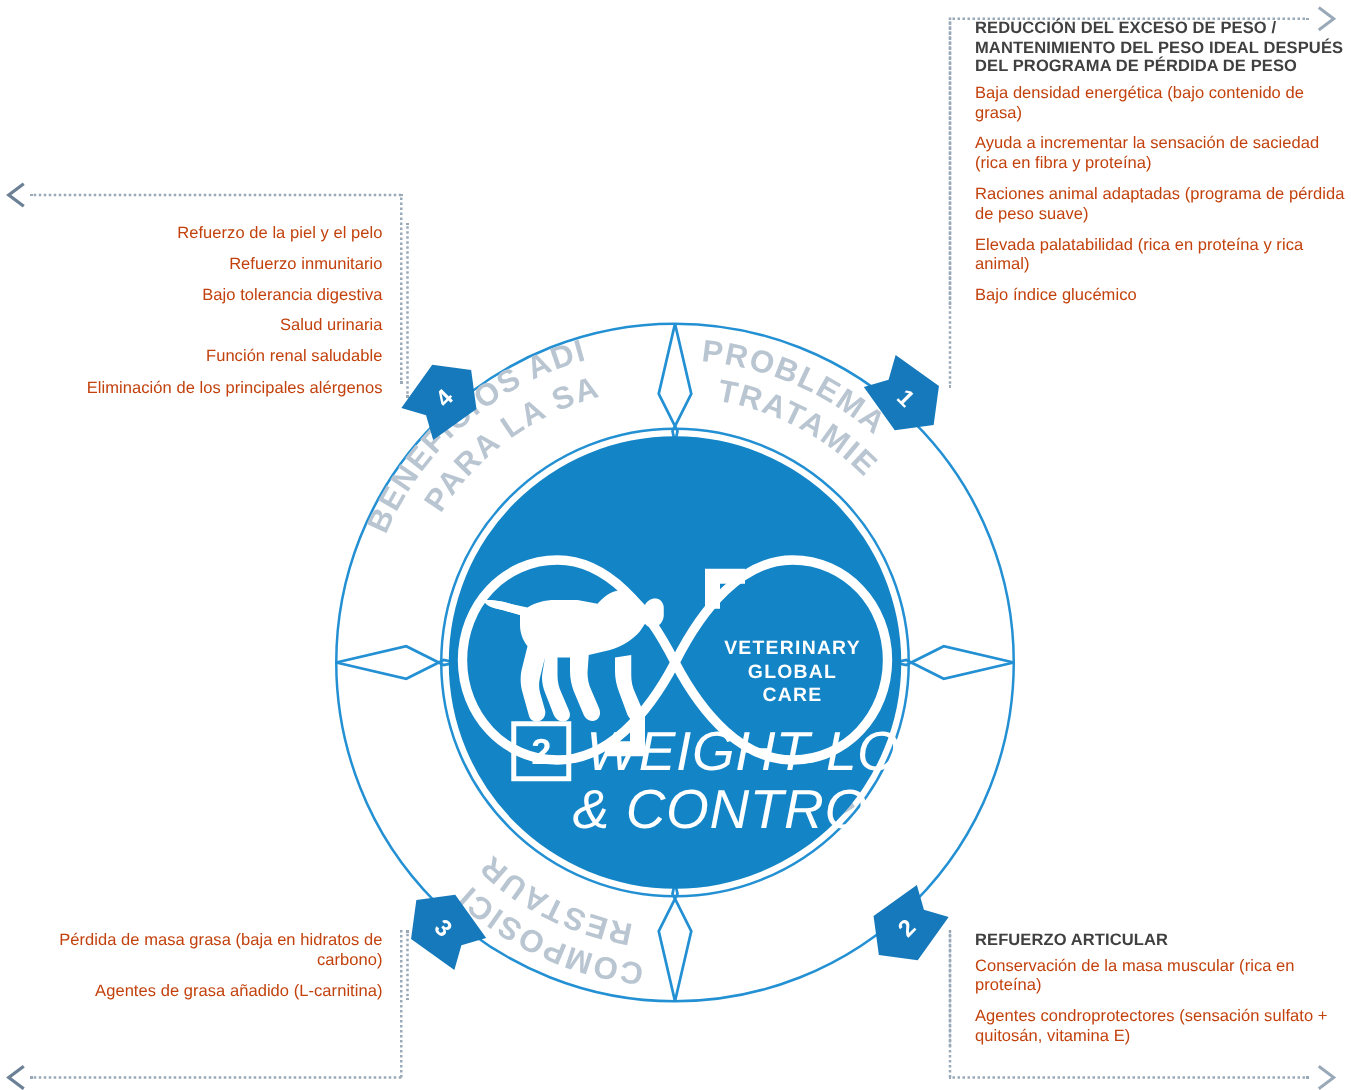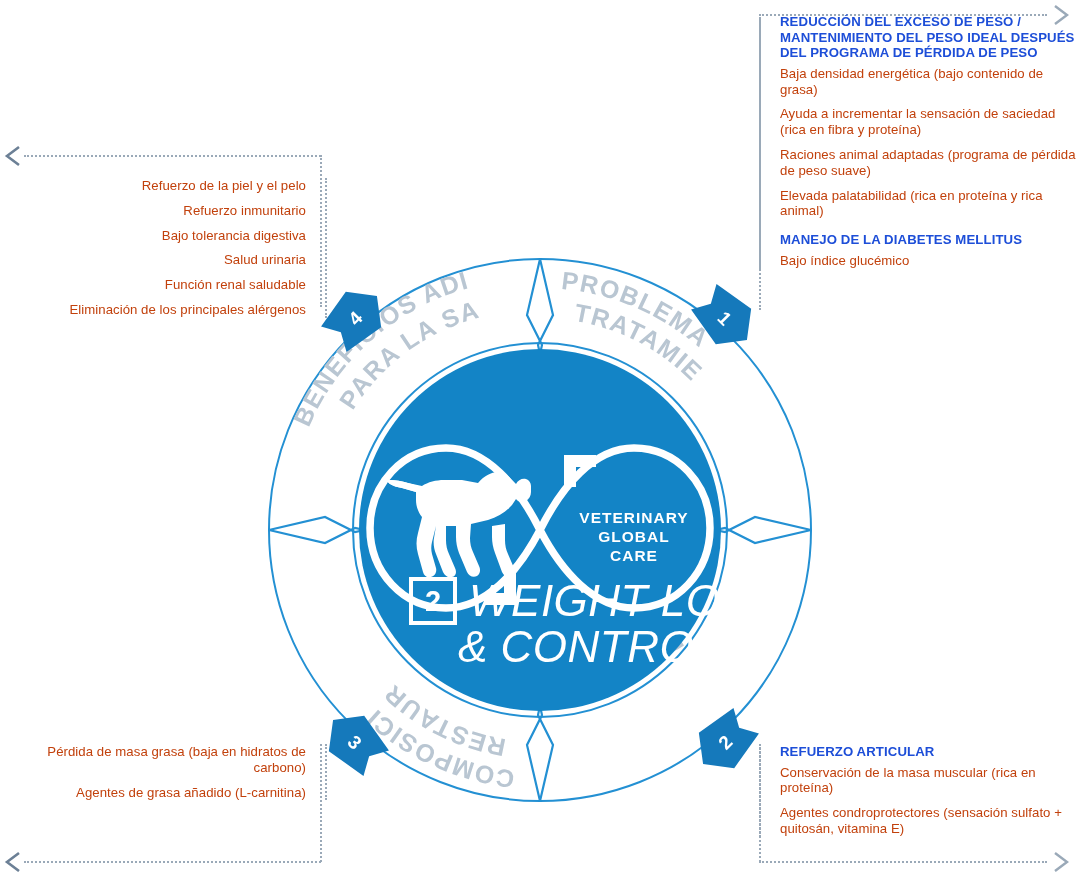--- a/index.html
+++ b/index.html
@@ -6,21 +6,21 @@
   body{
     width:1081px;height:872px;background:#ffffff;
     font-family:"Liberation Sans","DejaVu Sans",sans-serif;
     position:relative;overflow:hidden;
   }
   .stage{position:absolute;inset:0;}
 
   
   .panel{position:absolute;}
   .panel .hdr{
-    color:#1d4ed8;font-weight:bold;font-size:13.2px;line-height:15.6px;
+    color:#404040;font-weight:bold;font-size:13.2px;line-height:15.6px;
     letter-spacing:.1px;margin:0 0 5px 0;
   }
   .panel .itm{
     color:#c2410c;font-size:13.2px;line-height:15.8px;
     margin:0 0 9px 0;letter-spacing:.05px;
   }
   .panel .itm:last-child{margin-bottom:0;}
   .panel .hdr.gap{margin-top:13px;}
 
   #panel-tr{left:759px;top:14px;width:300px;padding-left:19px;border-left:2px dotted #9aa9b8;}
@@ -97,21 +97,20 @@
   <svg class="chev" id="chev-bl" viewBox="0 0 22 30">
     <polyline points="17,6 5,15 17,24" fill="none" stroke="#6c8096" stroke-width="2.6"></polyline>
   </svg>
 
   <div class="panel" id="panel-tr">
     <div class="hdr">REDUCCIÓN DEL EXCESO DE PESO / MANTENIMIENTO DEL PESO IDEAL DESPUÉS DEL PROGRAMA DE PÉRDIDA DE PESO</div>
     <div class="itm">Baja densidad energética (bajo contenido de grasa)</div>
     <div class="itm">Ayuda a incrementar la sensación de saciedad (rica en fibra y proteína)</div>
     <div class="itm">Raciones animal adaptadas (programa de pérdida de peso suave)</div>
     <div class="itm">Elevada palatabilidad (rica en proteína y rica animal)</div>
-    <div class="hdr gap">MANEJO DE LA DIABETES MELLITUS</div>
     <div class="itm">Bajo índice glucémico</div>
   </div>
 
   <div class="panel" id="panel-br">
     <div class="hdr">REFUERZO ARTICULAR</div>
     <div class="itm">Conservación de la masa muscular (rica en proteína)</div>
     <div class="itm">Agentes condroprotectores (sensación sulfato + quitosán, vitamina E)</div>
   </div>
 
   <div class="panel" id="panel-tl">

